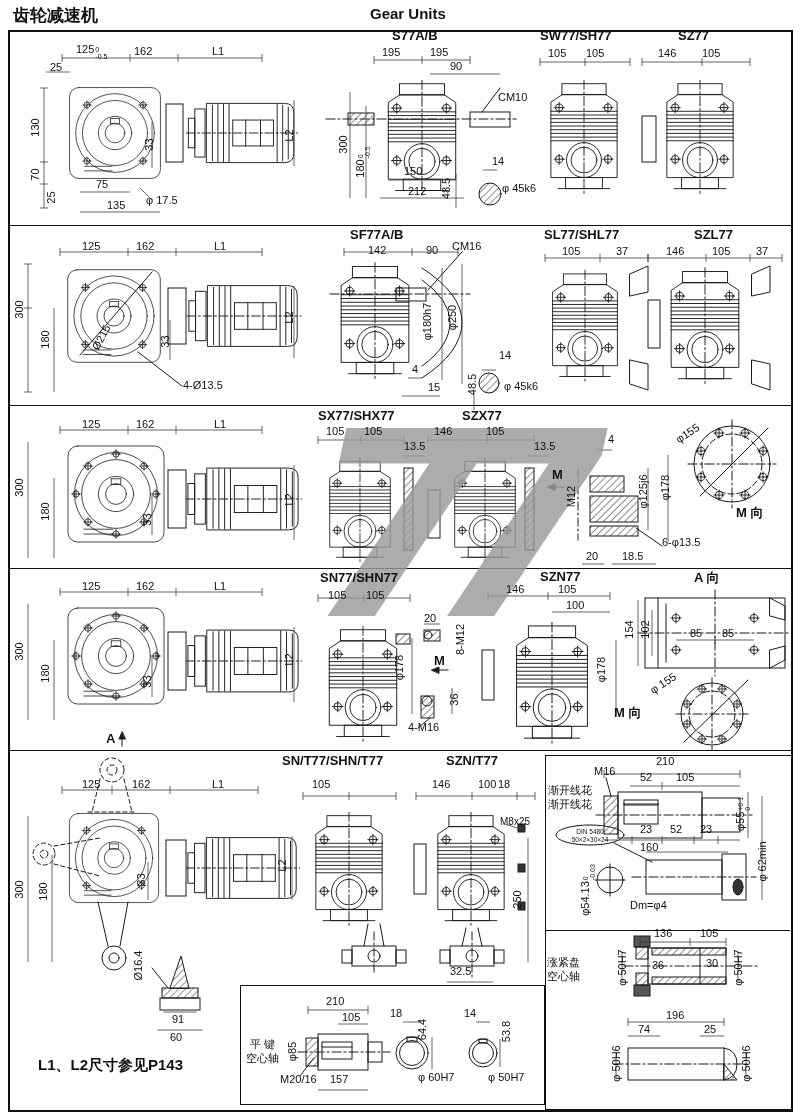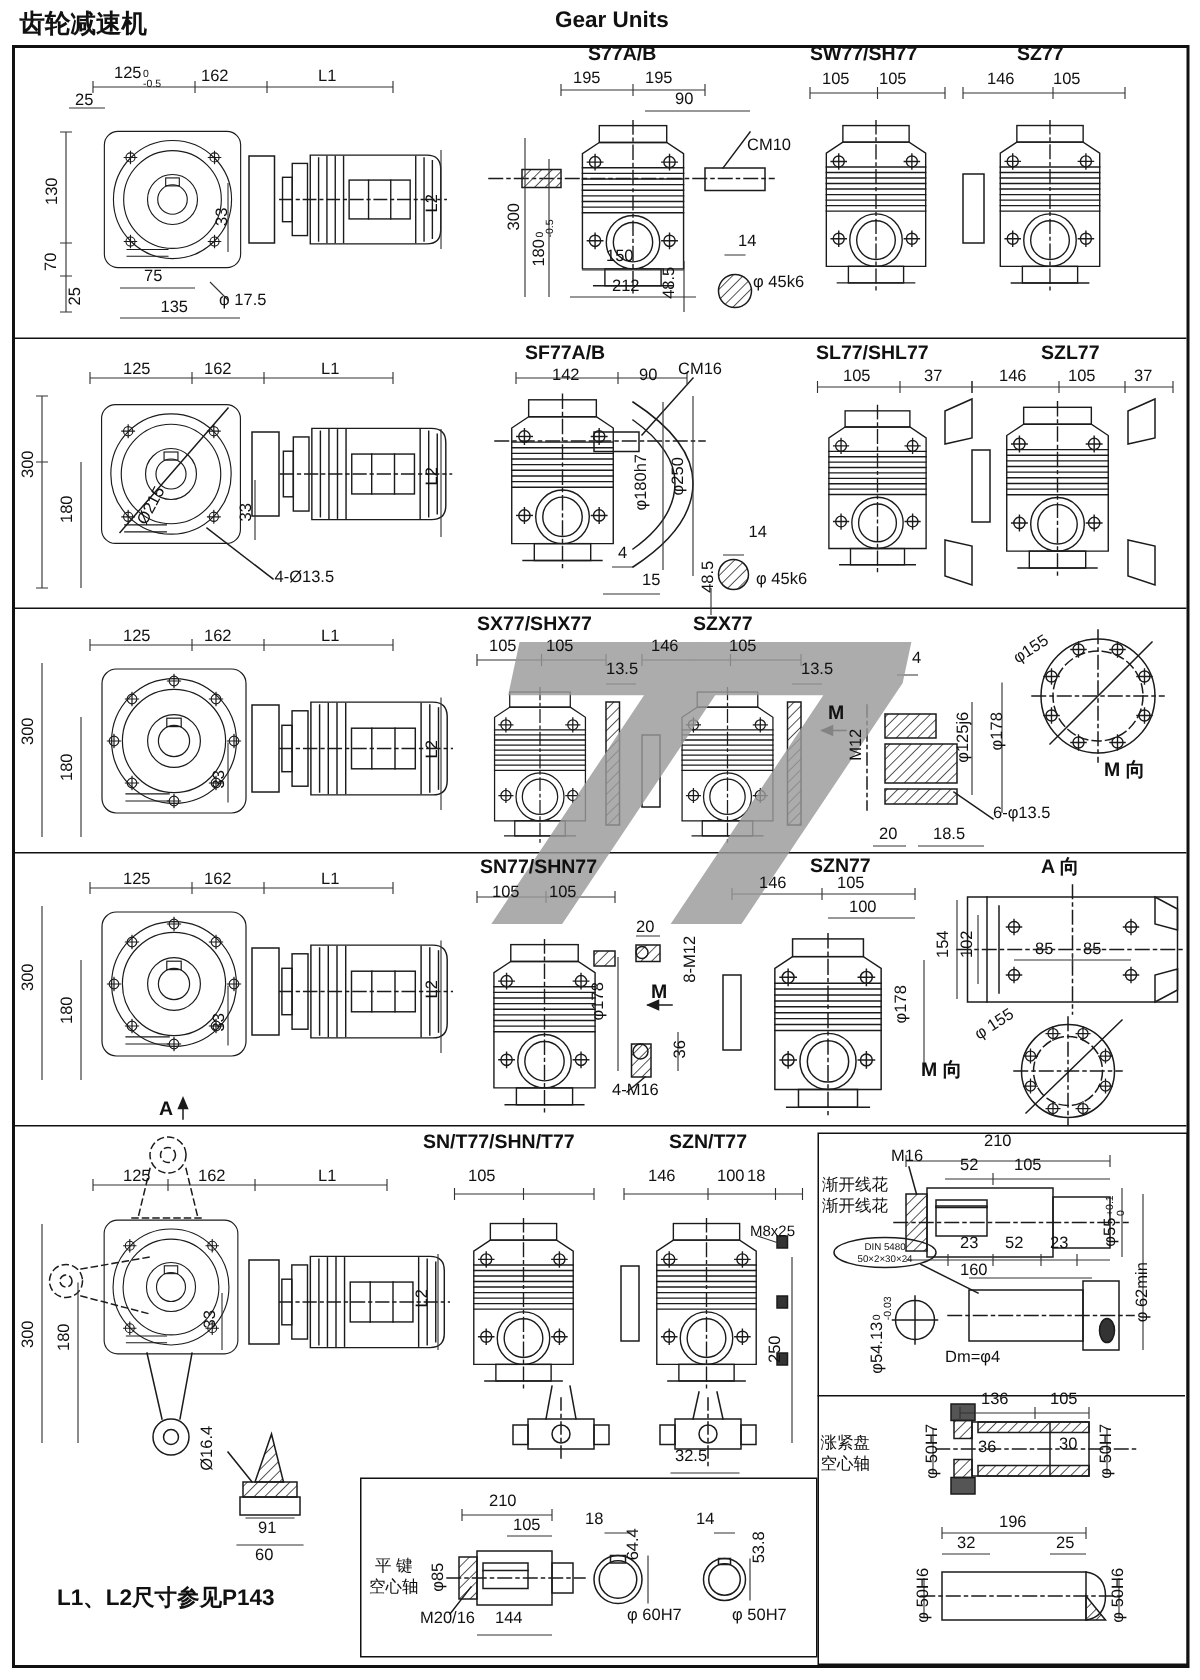--- a/index.html
+++ b/index.html
@@ -607,32 +607,32 @@
 
   <span class="cn" style="left:547px;top:956px">涨紧盘</span>
   <span class="cn" style="left:547px;top:970px">空心轴</span>
   <span class="dim" style="left:654px;top:928px">136</span>
   <span class="dim" style="left:700px;top:928px">105</span>
   <span class="dim v" style="left:604px;top:962px">φ 50H7</span>
   <span class="dim" style="left:652px;top:960px">36</span>
   <span class="dim" style="left:706px;top:958px">30</span>
   <span class="dim v" style="left:720px;top:962px">φ 50H7</span>
   <span class="dim" style="left:666px;top:1010px">196</span>
-  <span class="dim" style="left:638px;top:1024px">32</span>
+  <span class="dim" style="left:638px;top:1024px">74</span>
   <span class="dim" style="left:704px;top:1024px">25</span>
   <span class="dim v" style="left:598px;top:1058px">φ 50H6</span>
   <span class="dim v" style="left:728px;top:1058px">φ 50H6</span>
 
   <span class="cn" style="left:250px;top:1038px">平 键</span>
   <span class="cn" style="left:246px;top:1052px">空心轴</span>
   <span class="dim" style="left:326px;top:996px">210</span>
   <span class="dim" style="left:342px;top:1012px">105</span>
   <span class="dim v" style="left:283px;top:1046px">φ85</span>
   <span class="dim" style="left:280px;top:1074px">M20/16</span>
-  <span class="dim" style="left:330px;top:1074px">144</span>
+  <span class="dim" style="left:330px;top:1074px">157</span>
   <span class="dim" style="left:390px;top:1008px">18</span>
   <span class="dim v" style="left:412px;top:1024px">64.4</span>
   <span class="dim" style="left:418px;top:1072px">φ 60H7</span>
   <span class="dim" style="left:464px;top:1008px">14</span>
   <span class="dim v" style="left:496px;top:1026px">53.8</span>
   <span class="dim" style="left:488px;top:1072px">φ 50H7</span>
 
 </div>
 
 </body></html>

